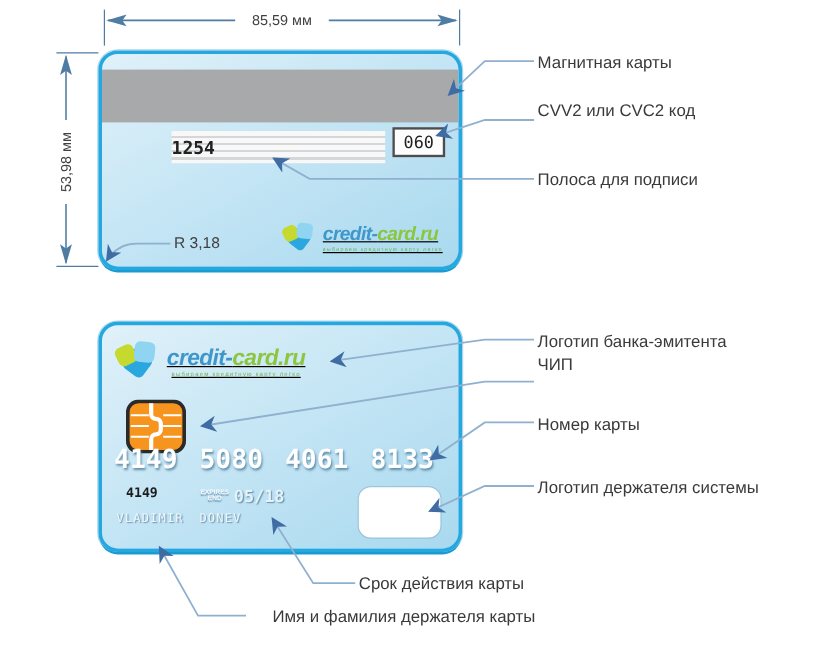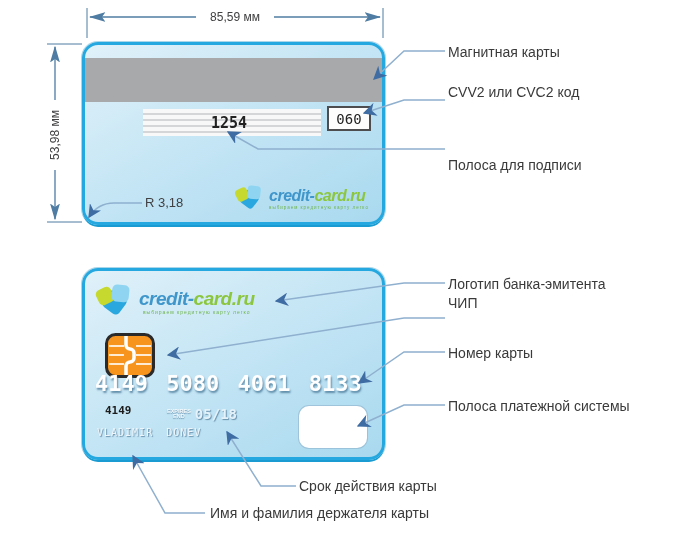--- a/index.html
+++ b/index.html
@@ -15,34 +15,34 @@
     box-shadow:0 3px 0 -1px #1a9cd3, 0 0 0 1px rgba(15,134,190,.35);
   }
   .card.back  { top:42px;  height:177px; }
   .card.front { top:268px; height:186px; }
 
   .magstripe { position:absolute; left:0; right:0; top:13px; height:44px; background:#a7a9aa; }
 
   .sigstrip {
     position:absolute; left:58px; top:64px; width:178px; height:27px;
     background:repeating-linear-gradient(180deg,#f8f8f8 0 4px,#d4d6d7 4px 6px);
-    display:flex; align-items:center; justify-content:center;
+    display:flex; align-items:center; justify-content:flex-start;
     padding-right:6px; box-sizing:border-box;
     font-size:15px; font-weight:bold; color:#222; font-family:"DejaVu Sans Mono",monospace;
   }
   .cvvbox {
     position:absolute; left:242px; top:61px; width:44px; height:25px; box-sizing:border-box;
     background:#fdfdfd; border:2px solid #4d4d4f;
     display:flex; align-items:center; justify-content:center;
     font-size:14px; color:#222; font-family:"DejaVu Sans Mono",monospace;
   }
   .rlabel { position:absolute; left:60px; top:150px; font-size:13px; color:#414042; }
 
   
-  .logo { position:absolute; display:flex; align-items:center; gap:4px; }
+  .logo { position:absolute; display:flex; align-items:center; gap:4px;text-decoration:underline; }
   .logo .ltext { line-height:1; }
   .logo .lmain { font-style:italic; font-weight:bold; white-space:nowrap; letter-spacing:-0.5px; }
   .logo .p1 { color:#3f96cb; } .logo .p2 { color:#8cc63f; }
   .logo .tag { font-size:5px; color:#6fb44c; letter-spacing:1px; margin-top:2px; text-align:center; white-space:nowrap; }
   .front-logo { left:8px; top:10px; }
   .front-logo .lmain { font-size:19px; }
   .back-logo { left:148px; top:138px; }
   .back-logo .lmain { font-size:16px; }
   .back-logo .tag { font-size:4.5px; }
 
@@ -64,27 +64,27 @@
   .holder { position:absolute; left:12px; top:156px; font-size:10px; font-weight:normal;
     color:#eef6fb; font-family:"DejaVu Sans Mono",monospace; letter-spacing:1px;
     word-spacing:6px; text-shadow:1px 1px 1px rgba(90,130,160,.85); }
   .paybox { position:absolute; left:214px; top:135px; width:68px; height:42px;
     background:#ffffff; border-radius:10px; box-shadow:0 0 0 1px rgba(130,165,190,.45); }
 
   
   .anno { position:absolute; font-size:14px; color:#3a3a3a; white-space:nowrap; line-height:17px; }
   .anno-magstripe { left:448px; top:44px; }
   .anno-cvv       { left:448px; top:84px; }
-  .anno-signature { left:448px; top:141px;margin-top:16px; }
+  .anno-signature { left:448px; top:141px; }
   .anno-issuer    { left:448px; top:276px; }
   .anno-chip      { left:448px; top:295px; }
   .anno-number    { left:448px; top:345px; }
   .anno-paylogo   { left:448px; top:398px; }
   .anno-expiry    { left:299px; top:478px; }
-  .anno-holder    { left:210px; top:505px; }
+  .anno-holder    { left:227px; top:505px; }
 
   .overlay { position:absolute; left:0; top:0; width:700px; height:539px; pointer-events:none; }
   .lead  { stroke:#8fb0cf; stroke-width:1.5; fill:none; }
   .dim   { stroke:#4f7ca3; stroke-width:1.3; fill:none; }
   .ext   { stroke:#4f7ca3; stroke-width:1; fill:none; }
   .dimtxt { font-family:"Liberation Sans",sans-serif; font-size:12px; fill:#414042; }
 </style>
 </head>
 <body>
 
@@ -159,21 +159,21 @@
   </div>
 
   <div class="anno anno-magstripe">Магнитная карты</div>
   <div class="anno anno-cvv">
     <div>CVV2 или CVC2 код</div>
   </div>
   <div class="anno anno-signature">Полоса для подписи</div>
   <div class="anno anno-issuer">Логотип банка-эмитента</div>
   <div class="anno anno-chip">ЧИП</div>
   <div class="anno anno-number">Номер карты</div>
-  <div class="anno anno-paylogo">Полоса платежной системы</div>
+  <div class="anno anno-paylogo">Логотип держателя системы</div>
   <div class="anno anno-expiry">Срок действия карты</div>
   <div class="anno anno-holder">Имя и фамилия держателя карты</div>
 
   <svg class="overlay">
     <defs>
       <marker id="la" viewBox="0 0 10 10" refX="9" refY="5" markerWidth="9" markerHeight="9" orient="auto-start-reverse">
         <path d="M0,0 L10,5 L0,10 L3,5 z" fill="#3e6ca3"></path>
       </marker>
       <marker id="da" viewBox="0 0 12 8" refX="11" refY="4" markerWidth="13" markerHeight="9" orient="auto-start-reverse">
         <path d="M0,0.5 L12,4 L0,7.5 L2.5,4 z" fill="#4f7ca3"></path>

